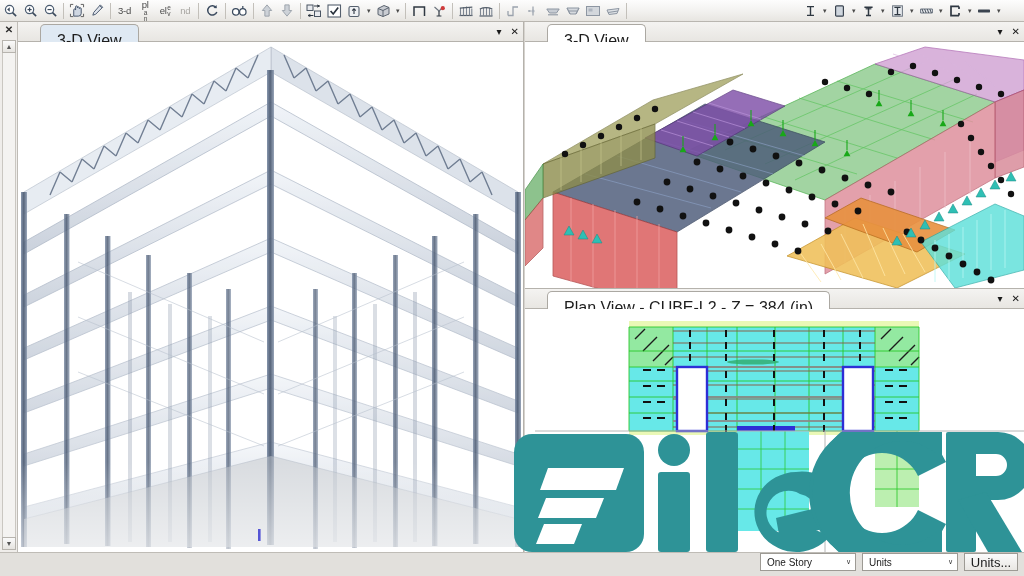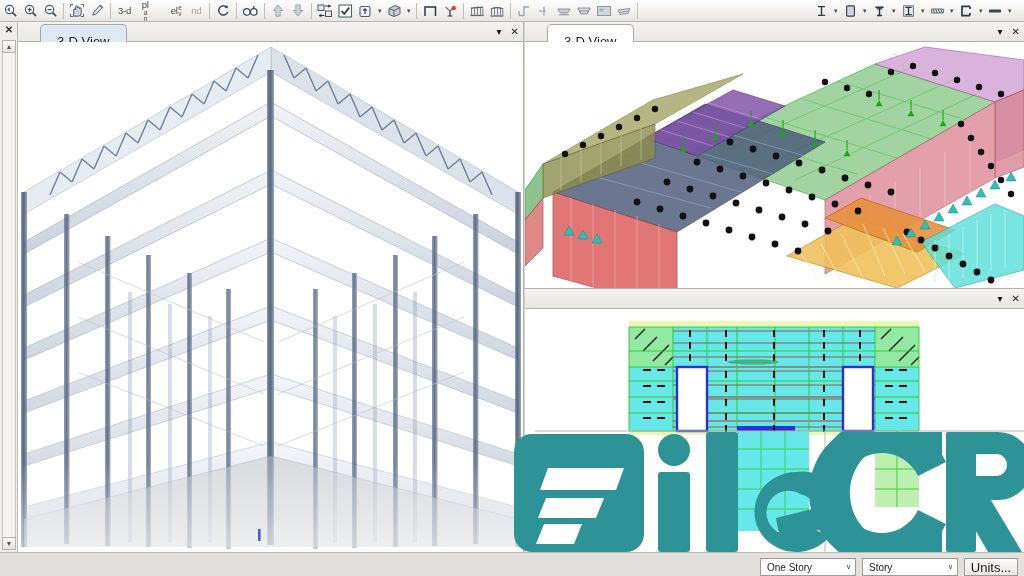--- a/index.html
+++ b/index.html
@@ -62,21 +62,21 @@
   
   .pane { position: absolute; background: #ffffff; overflow: hidden; }
   .pane-tabbar {
     position: absolute; left: 0; top: 0; height: 20px; width: 100%;
     background: linear-gradient(180deg,#f4f3f1,#e8e6e2);
     border-bottom: 1px solid #b5b2ac;
   }
   .pane-tab {
     position: absolute; left: 22px; top: 2px; height: 19px;
     padding: 16px 16px; display: flex; align-items: center;
-    font-size: 13px; color: #1d1d1d;
+    font-size: 16px; color: #1d1d1d;
     background: #ffffff;
     border: 1px solid #aba8a2; border-bottom: none;
     border-radius: 5px 5px 0 0;
   }
   .pane-tab.inactive { background: #ffffff; }
   .pane-tab.sel { background: #dfe9f3; }
   .pane-ctrls {
     position: absolute; right: 4px; top: 0; height: 20px;
     display: flex; align-items: center; gap: 9px;
   }
@@ -90,21 +90,21 @@
   #pane-left   { left: 18px;  top: 22px;  width: 506px; height: 530px;
                  border-right: 1px solid #b5b2ac; }
   #pane-tr     { left: 525px; top: 22px;  width: 499px; height: 266px; }
   #pane-br     { left: 525px; top: 288px; width: 499px; height: 264px;
                  border-top: 1px solid #b5b2ac; }
 
   
   .statusbar {
     position: absolute; left: 0; bottom: 0; width: 1024px; height: 24px;
     background: #e2e0dc; border-top: 1px solid #bfbcb6;
-    display: flex; align-items: flex-end; justify-content: flex-end;
+    display: flex; align-items: flex-start; justify-content: flex-end;
     padding-right: 6px; gap: 6px;
   }
   .combo {
     height: 18px; width: 96px; background: #fff;
     border: 1px solid #9d9a94;
     display: flex; align-items: center; justify-content: space-between;
     padding: 0 4px 0 6px; font-size: 10px; color: #1b1b1b;
   }
   .combo .chev { font-size: 7px; color: #3a3a3a; }
   .btn-units {
@@ -174,21 +174,21 @@
 
     <div class="tgroup">
       <div class="tbtn txt" style="padding:0 4px;">3-d</div>
       <div class="tbtn txt" style="padding:0 3px;flex-direction:column;">
         <span>pl</span>
         <span class="stacked">
           <span>a</span>
           <span>n</span>
         </span>
       </div>
-      <div class="tbtn txt" style="padding:0 3px;margin-left:11px;">
+      <div class="tbtn txt" style="padding:0 3px;">
         <span>el</span>
         <span class="stacked">
           <span>e</span>
           <span>v</span>
         </span>
       </div>
       <div class="tbtn txt dim" style="padding:16px 5px;">nd</div>
       <div class="tsep"></div>
       <div class="tbtn" title="Refresh View">
         <svg width="15" height="15" viewBox="0 0 16 16">
@@ -674,20 +674,23 @@
         <g stroke="#18a818" stroke-width="1.1">
           <path d="M226 78 v-10 M258 88 v-10 M290 98 v-10 M322 108 v-10
                    M354 58 v-10 M386 68 v-10 M418 78 v-10 M190 92 v-10 M158 104 v-10"></path>
         </g>
       </svg>
     </div>
   </div>
 
   <div class="pane" id="pane-br">
     <div class="pane-tabbar">
+      <div class="pane-tab inactive">
+        <span>Plan View - CUBE-L2 - Z = 384 (in)</span>
+      </div>
       <div class="pane-ctrls">
         <span class="c">▾</span>
         <span class="c">✕</span>
       </div>
     </div>
     <div class="pane-body">
       <svg width="499" height="244" viewBox="0 0 499 244">
         <rect x="0" y="0" width="499" height="244" fill="#ffffff"></rect>
 
         <g>
@@ -846,19 +849,19 @@
     </svg>
     <span class="hidden-label">ileCR</span>
   </div>
 
   <div class="statusbar">
     <div class="combo">
       <span>One Story</span>
       <span class="chev">∨</span>
     </div>
     <div class="combo">
-      <span>Story</span>
+      <span>Units</span>
       <span class="chev">∨</span>
     </div>
     <div class="btn-units">Units...</div>
   </div>
 
 </div>
 
 </body></html>

